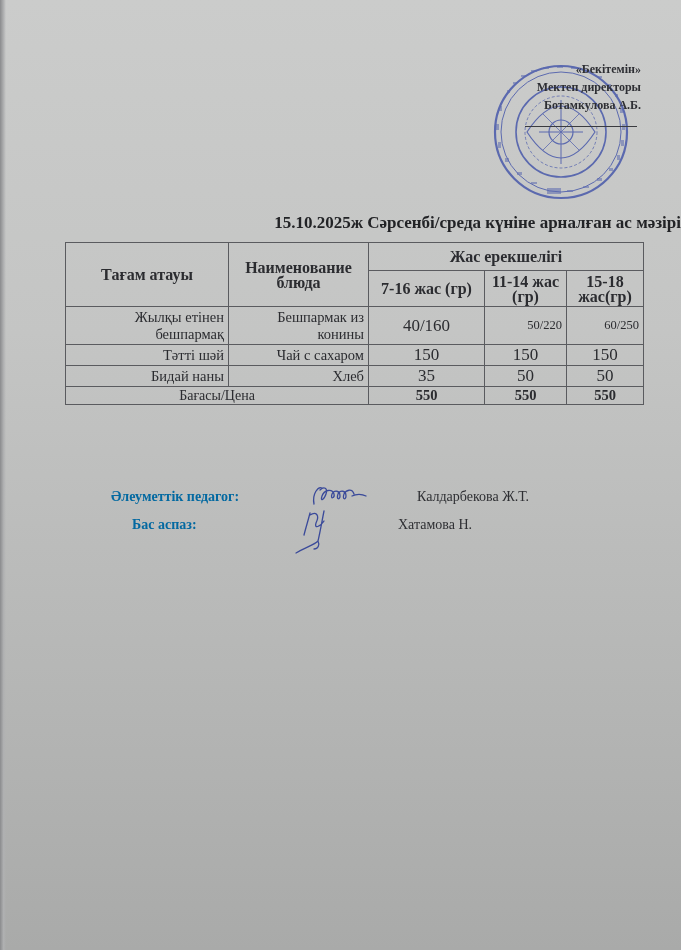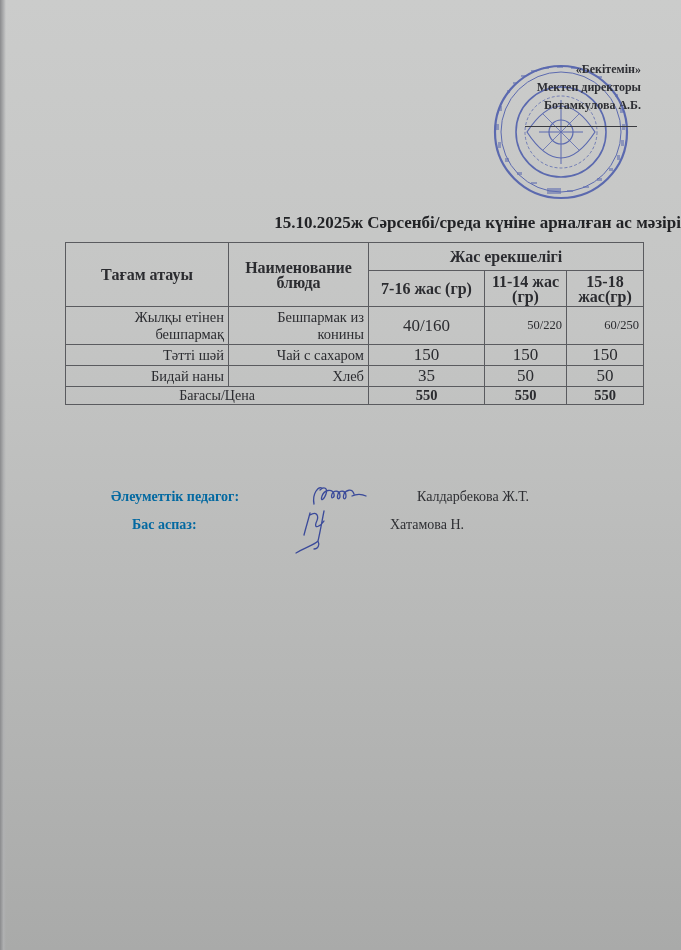--- a/index.html
+++ b/index.html
@@ -156,13 +156,13 @@
 <div class="sig-label" style="left:111px; top:489px; font-size:14px;">Әлеуметтік педагог:</div>
 <svg class="signature" style="left:308px; top:482px;" width="62" height="28" viewBox="0 0 62 28">
   <path d="M6 22 C4 12 10 4 14 6 M12 8 C16 4 20 6 18 12 C16 18 12 20 14 14 C16 8 24 6 26 12 C27 16 22 18 24 12 C26 8 32 8 32 14 C32 18 28 18 30 12 C32 8 38 8 38 14 C38 18 34 18 36 12 C38 8 44 6 46 12 M44 14 C48 12 54 12 58 14" fill="none" stroke="#3a4a9a" stroke-width="1.3" stroke-linecap="round"></path>
 </svg>
 <div class="sig-name" style="left:405px; top:489px; font-size:14px;margin-left:12px;">Калдарбекова Ж.Т.</div>
 
 <div class="sig-label" style="left:132px; top:517px; font-size:14px;">Бас аспаз:</div>
 <svg class="signature" style="left:290px; top:505px;" width="50" height="52" viewBox="0 0 50 52">
   <path d="M20 8 C18 16 16 22 14 30 M20 10 C26 6 30 10 26 18 C24 24 30 22 34 16 M34 6 C32 16 30 28 28 36 C24 40 16 42 6 48 M28 36 C30 40 28 44 24 44" fill="none" stroke="#3a4a9a" stroke-width="1.3" stroke-linecap="round"></path>
 </svg>
-<div class="sig-name" style="left:390px; top:517px; font-size:14px;">Хатамова Н.</div>
+<div class="sig-name" style="left:398px; top:517px; font-size:14px;">Хатамова Н.</div>
 
 </body></html>

